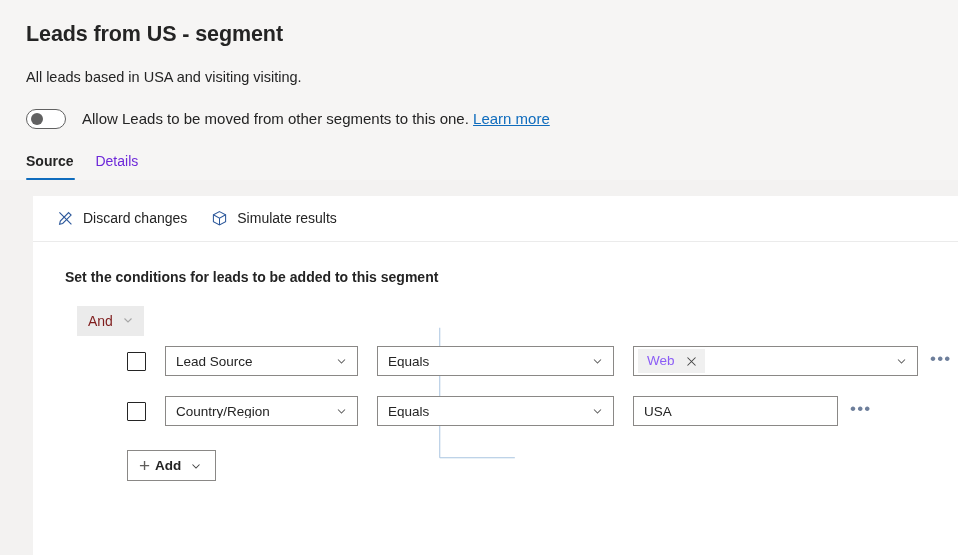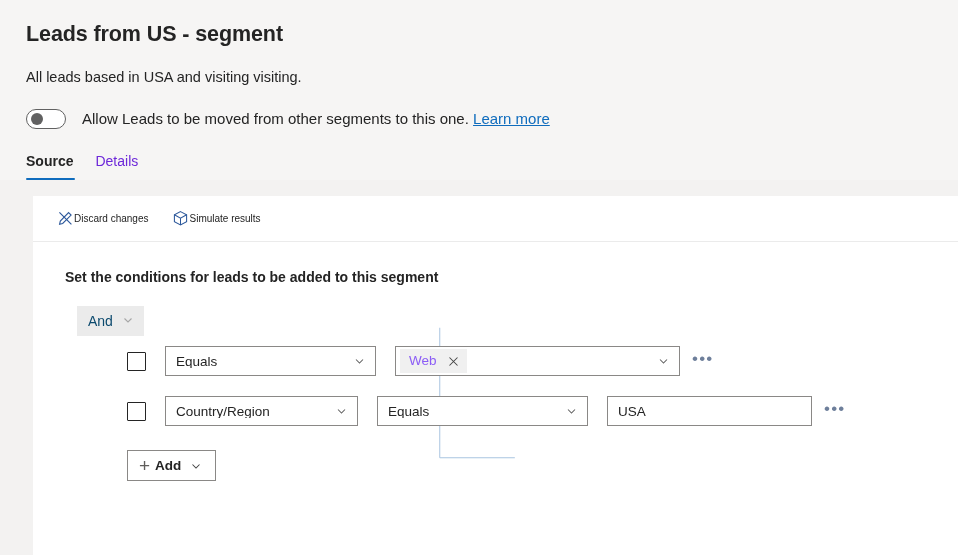--- a/index.html
+++ b/index.html
@@ -115,22 +115,23 @@
     height: 46px;
     display: flex;
     align-items: center;
     padding-left: 14px;
     border-bottom: 1px solid #ebebeb;
     gap: 4px;
   }
   .tool-btn {
     display: inline-flex;
     align-items: center;
+    gap: 9px;
     padding: 6px 10px;
-    font-size: 10px;
+    font-size: 14px;
     color: #242424;
     cursor: pointer;
     background: transparent;
     border: none;
     line-height: 1.3;
     font-family: inherit;
   }
   .tool-icon { display: inline-flex; width: 17px; height: 17px; }
 
   .panel-inner { padding: 26px 0 0 32px; }
@@ -143,21 +144,21 @@
   }
 
   
   .tree { position: relative; padding-left: 12px; }
 
   .and-pill {
     display: inline-flex;
     align-items: center;
     gap: 9px;
     background: #ebebeb;
-    color: #0c4a6e;
+    color: #7f1d1d;
     font-size: 14px;
     padding: 6px 10px 6px 11px;
     border: none;
     cursor: default;
     line-height: 1.3;
     font-family: inherit;
   }
 
   .tree-lines {
     position: absolute;
@@ -190,21 +191,21 @@
     margin-left: 19px;
     display: flex;
     align-items: center;
     padding: 0 10px;
     font-size: 13.5px;
     color: #242424;
     cursor: pointer;
     line-height: 1;
   }
   .field.w-attr  { width: 193px; }
-  .field.w-op    { width: 211px; }
+  .field.w-op    { width: 237px; }
   .field.w-val   { width: 285px; }
   .field.w-val-text { width: 205px; cursor: text; }
   .field .chev {
     position: absolute;
     right: 9px; top: 50%;
     transform: translateY(-50%);
     display: inline-flex;
   }
   .field .ftext { white-space: nowrap; overflow: hidden; }
 
@@ -325,20 +326,28 @@
               <path d="M2.5 4.5 L6 8 L9.5 4.5"></path>
             </svg>
           </span>
         </button>
 
         <div class="rows">
 
           <div class="cond-row">
             <div class="cond-checkbox"></div>
 
+            <div class="field w-attr">
+              <span class="ftext">Lead Source</span>
+              <span class="chev">
+                <svg width="13" height="13" viewBox="0 0 13 13" fill="none" stroke="#616161" stroke-width="1.05">
+                  <path d="M3 5 L6.5 8.6 L10 5"></path>
+                </svg>
+              </span>
+            </div>
 
             <div class="field w-op">
               <span class="ftext">Equals</span>
               <span class="chev">
                 <svg width="13" height="13" viewBox="0 0 13 13" fill="none" stroke="#616161" stroke-width="1.05">
                   <path d="M3 5 L6.5 8.6 L10 5"></path>
                 </svg>
               </span>
             </div>
 

